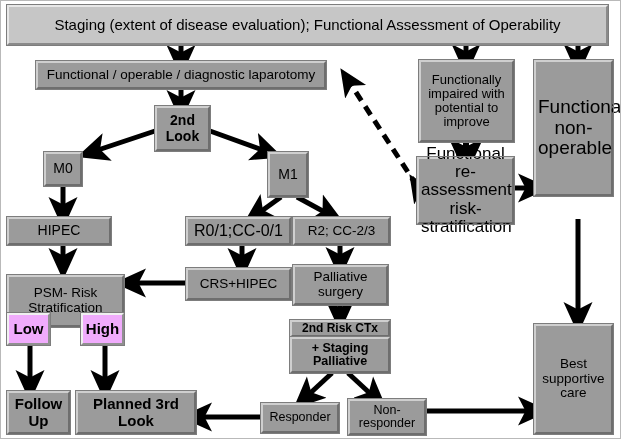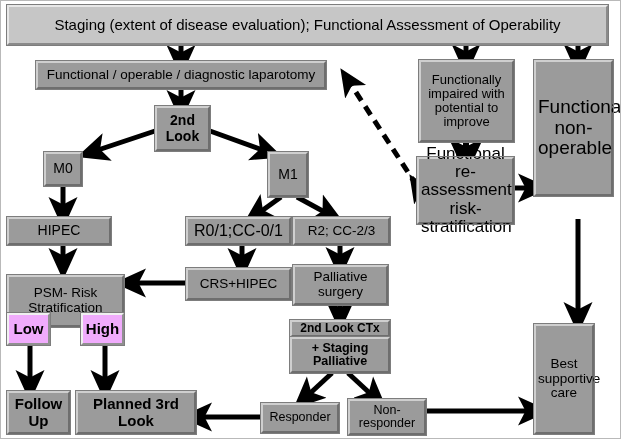--- a/index.html
+++ b/index.html
@@ -187,21 +187,21 @@
   </div>
 
   <div class="node" style="left:293px; top:265px; width:95px; height:40px; font-size:13.5px;">
     <span class="txt">
       <span>Palliative</span><br>
       <span>surgery</span>
     </span>
   </div>
 
   <div class="node bold" style="left:290px; top:320px; width:100px; height:17px; font-size:12px;">
-    <span class="txt">2nd Look CTx</span>
+    <span class="txt">2nd Risk CTx</span>
   </div>
 
   <div class="node bold" style="left:290px; top:337px; width:100px; height:36px; font-size:12.5px;">
     <span class="txt">
       <span>+ Staging</span><br>
       <span>Palliative</span>
     </span>
   </div>
 
   <div class="node bold" style="left:7px; top:391px; width:63px; height:43px; font-size:15px;">
@@ -248,21 +248,21 @@
   </div>
 
   <div class="node" style="left:534px; top:60px; width:79px; height:136px; font-size:19px;">
     <span class="txt">
       <span>Functional</span><br>
       <span>non-</span><br>
       <span>operable</span>
     </span>
   </div>
 
-  <div class="node" style="left:534px; top:324px; width:60px; height:110px; font-size:13.5px;">
+  <div class="node" style="left:534px; top:324px; width:79px; height:110px; font-size:13.5px;">
     <span class="txt">
       <span>Best</span><br>
       <span>supportive</span><br>
       <span>care</span>
     </span>
   </div>
 
   <div id="frame"></div>
 </div>
 

